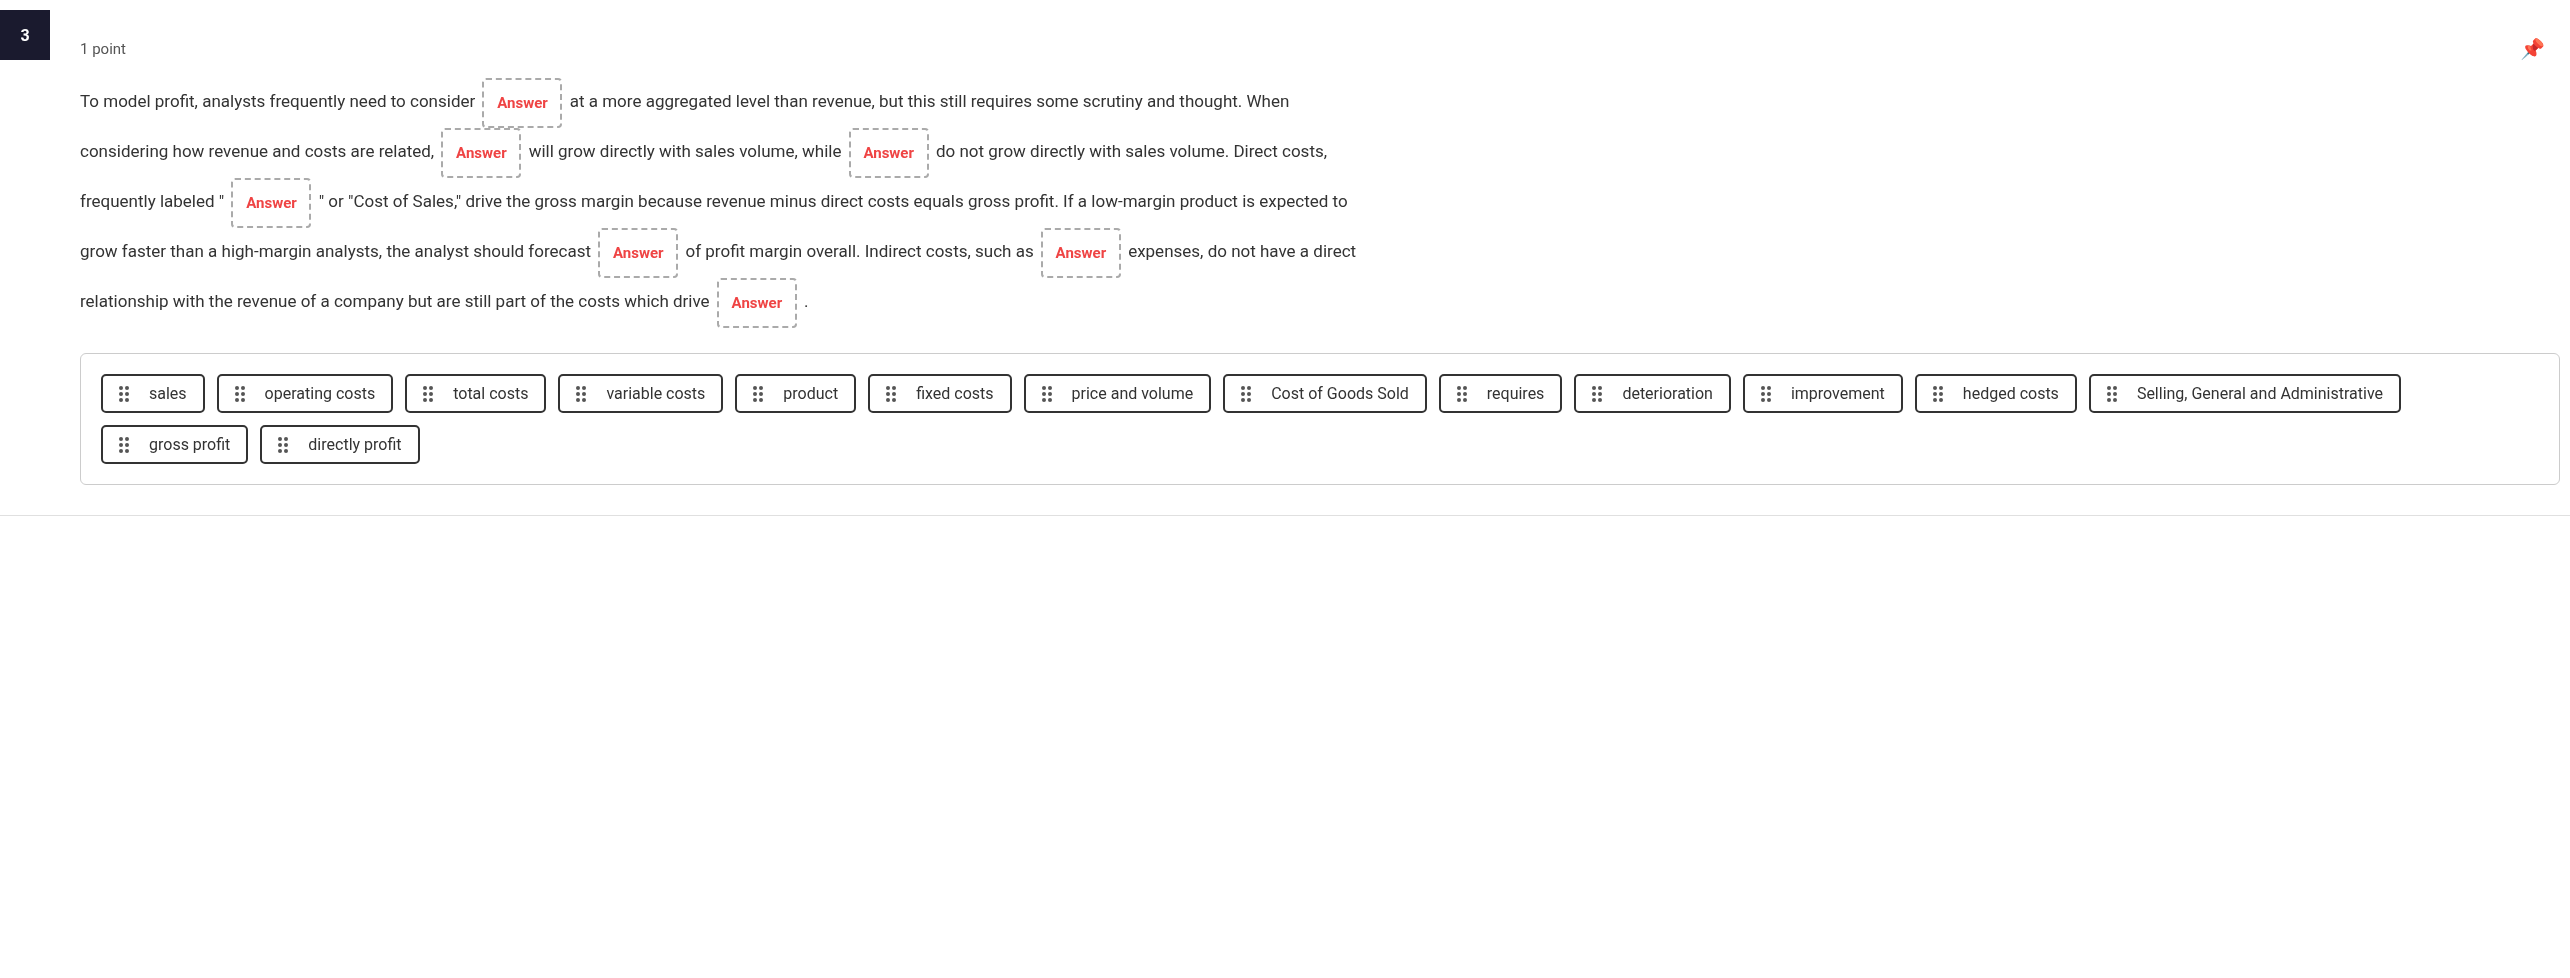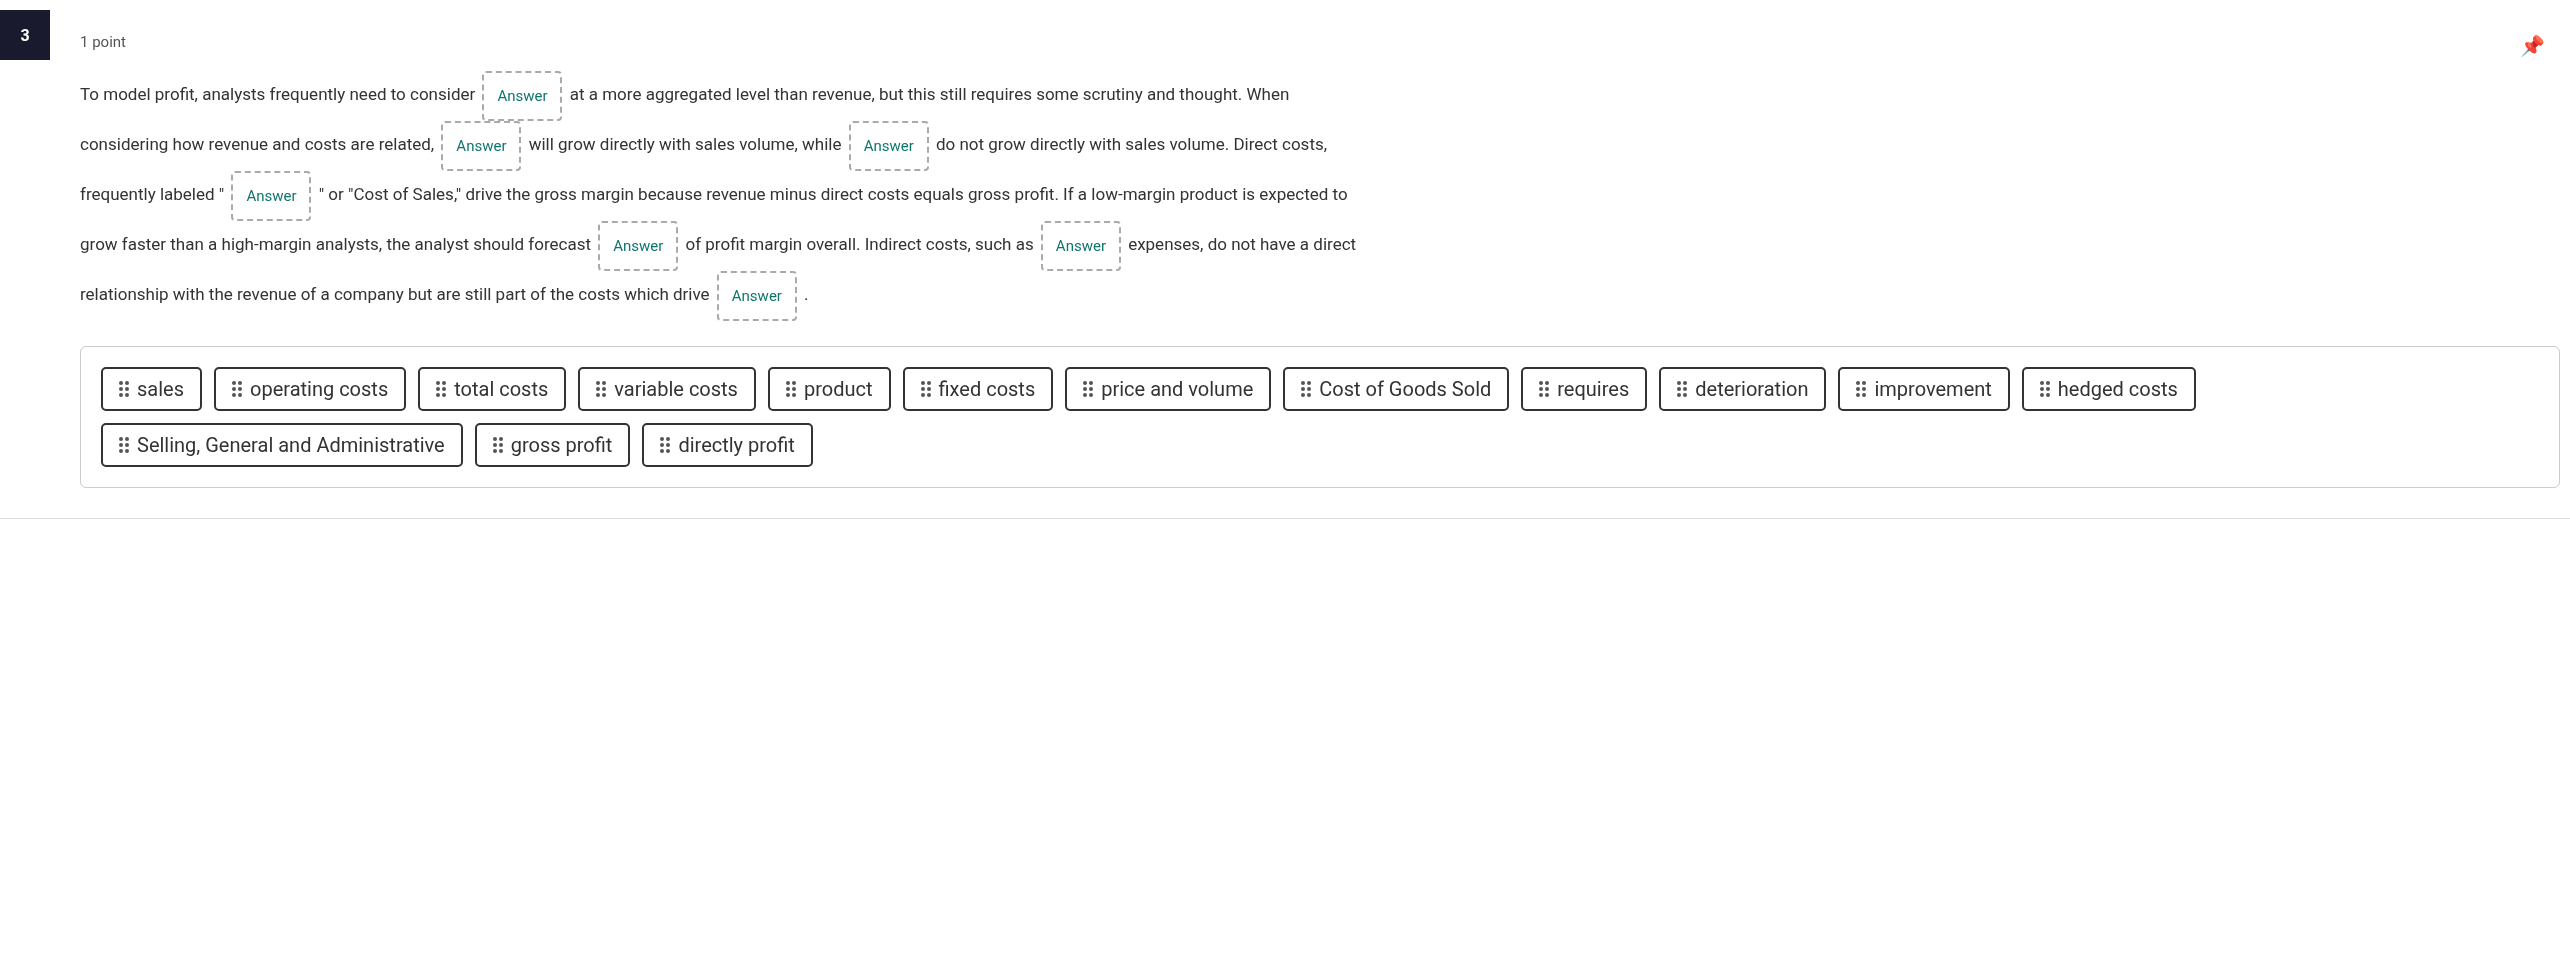--- a/index.html
+++ b/index.html
@@ -33,63 +33,64 @@
       align-items: center;
       justify-content: center;
       flex-shrink: 0;
       margin-right: 20px;
     }
 
     .points-label {
       font-size: 15px;
       color: #555;
       margin-bottom: 20px;
-      margin-top: 13px;
+      margin-top: 20px;
     }
 
     .question-text {
       line-height: 2.8;
       color: #333;
       font-size: 17px;
     }
 
     .answer-blank {
       display: inline-flex;
       align-items: center;
       justify-content: center;
       border: 2px dashed #aaa;
       border-radius: 4px;
       padding: 2px 12px;
       min-width: 80px;
-      color: #0f766e;
+      color: #ef4444;
       font-size: 15px;
       cursor: pointer;
       background: transparent;
       vertical-align: middle;
       margin: 0 3px;
+      font-weight: bold;
     }
 
     .drag-area {
       border: 1px solid #ccc;
       border-radius: 6px;
       padding: 20px 20px;
       margin-top: 25px;
       display: flex;
       flex-wrap: wrap;
       gap: 12px;
     }
 
     .drag-item {
       display: inline-flex;
       align-items: center;
-      gap: 8px;
+      gap: 20px;
       border: 2px solid #333;
       border-radius: 5px;
       padding: 8px 16px;
-      font-size: 20px;
+      font-size: 16px;
       cursor: grab;
       background: #fff;
       user-select: none;
     }
 
     .drag-item .dots {
       display: grid;
       grid-template-columns: repeat(2, 4px);
       grid-template-rows: repeat(3, 4px);
       gap: 2px;

